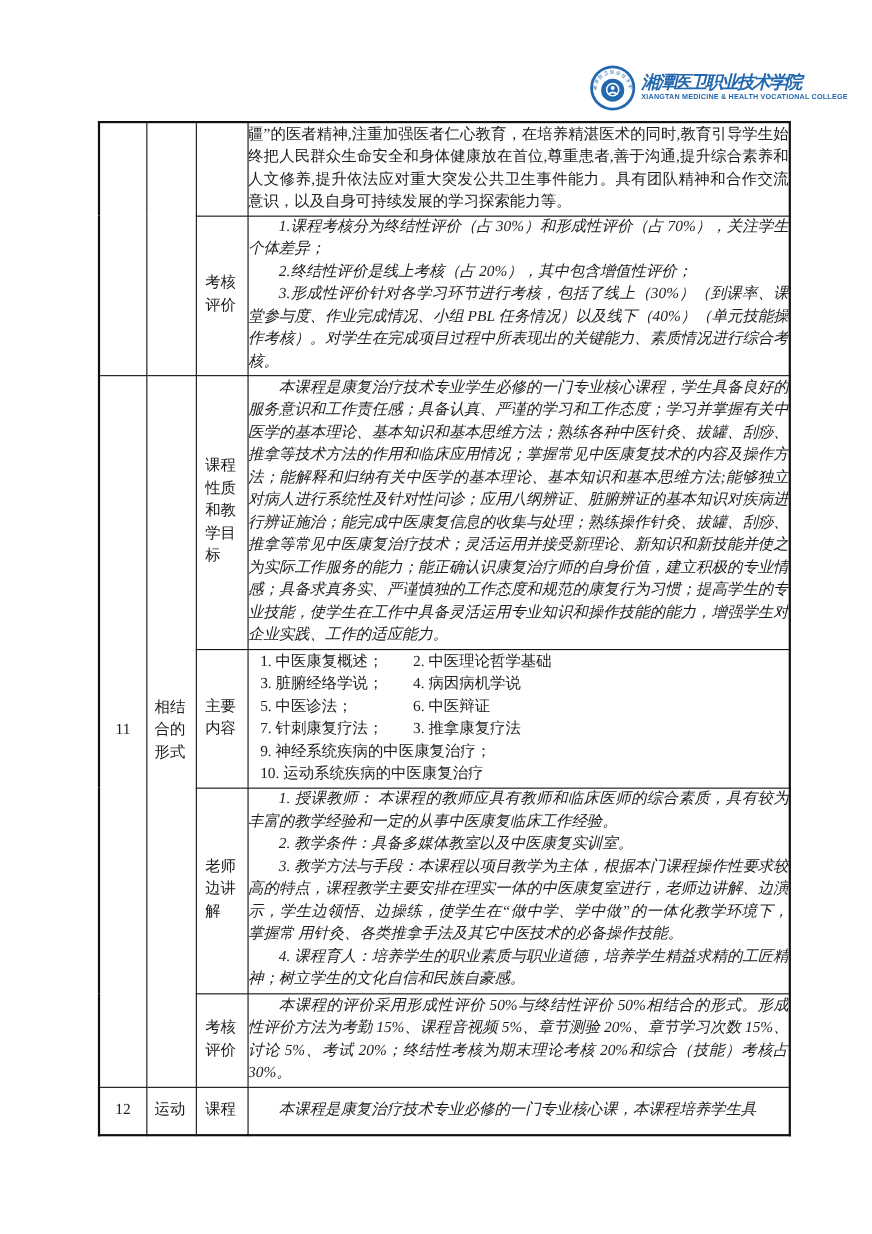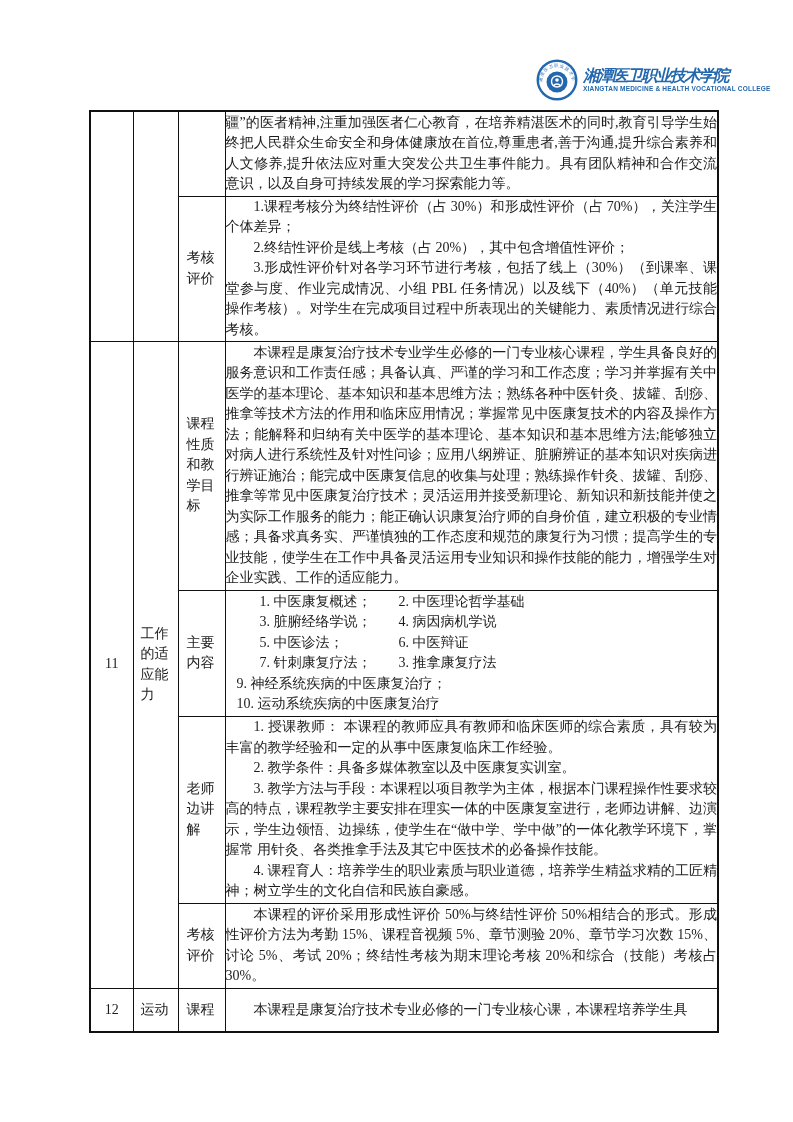--- a/index.html
+++ b/index.html
@@ -34,24 +34,24 @@
   }
   table.doc{border:2px solid #111;}
   table.doc td{border:1px solid #111;overflow:hidden;vertical-align:middle;padding:0;}
   td.content{
     vertical-align:top;
     padding:1px 5px 0 5px;
     text-align:justify;
   }
   td.cellc{text-align:center;}
   .vlabel{display:inline-block;width:30px;text-align:left;}
-  p.para{margin:0;text-indent:2em;}
+  p.para{margin:0;text-indent:2em;font-style:italic;}
   p.noind{margin:0;text-indent:0;}
   .list-line{display:flex;padding-left:11px;}
-  .list-left{width:139px;flex:0 0 139px;margin-left:23px;}
+  .list-left{width:139px;flex:0 0 139px;}
   
   .page-num{
     position:absolute;top:1024px;left:0;width:793px;
     text-align:center;font-size:13px;
   }
 </style>
 </head>
 <body>
 
 <div class="page">
@@ -104,21 +104,21 @@
         <p class="para">2.终结性评价是线上考核（占 20%），其中包含增值性评价；</p>
         <p class="para">3.形成性评价针对各学习环节进行考核，包括了线上（30%）（到课率、课堂参与度、作业完成情况、小组 PBL 任务情况）以及线下（40%）（单元技能操作考核）。对学生在完成项目过程中所表现出的关键能力、素质情况进行综合考核。</p>
       </td>
     </tr>
 
     <tr style="height:249px">
       <td class="cellc" rowspan="4">
         <span>11</span>
       </td>
       <td class="cellc" rowspan="4">
-        <span class="vlabel">工作的适应能力</span>
+        <span class="vlabel">相结合的形式</span>
       </td>
       <td class="cellc">
         <span class="vlabel">课程性质和教学目标</span>
       </td>
       <td class="content">
         <p class="para">本课程是康复治疗技术专业学生必修的一门专业核心课程，学生具备良好的服务意识和工作责任感；具备认真、严谨的学习和工作态度；学习并掌握有关中医学的基本理论、基本知识和基本思维方法；熟练各种中医针灸、拔罐、刮痧、推拿等技术方法的作用和临床应用情况；掌握常见中医康复技术的内容及操作方法；能解释和归纳有关中医学的基本理论、基本知识和基本思维方法;能够独立对病人进行系统性及针对性问诊；应用八纲辨证、脏腑辨证的基本知识对疾病进行辨证施治；能完成中医康复信息的收集与处理；熟练操作针灸、拔罐、刮痧、推拿等常见中医康复治疗技术；灵活运用并接受新理论、新知识和新技能并使之为实际工作服务的能力；能正确认识康复治疗师的自身价值，建立积极的专业情感；具备求真务实、严谨慎独的工作态度和规范的康复行为习惯；提高学生的专业技能，使学生在工作中具备灵活运用专业知识和操作技能的能力，增强学生对企业实践、工作的适应能力。</p>
       </td>
     </tr>
 
     <tr style="height:126px">

